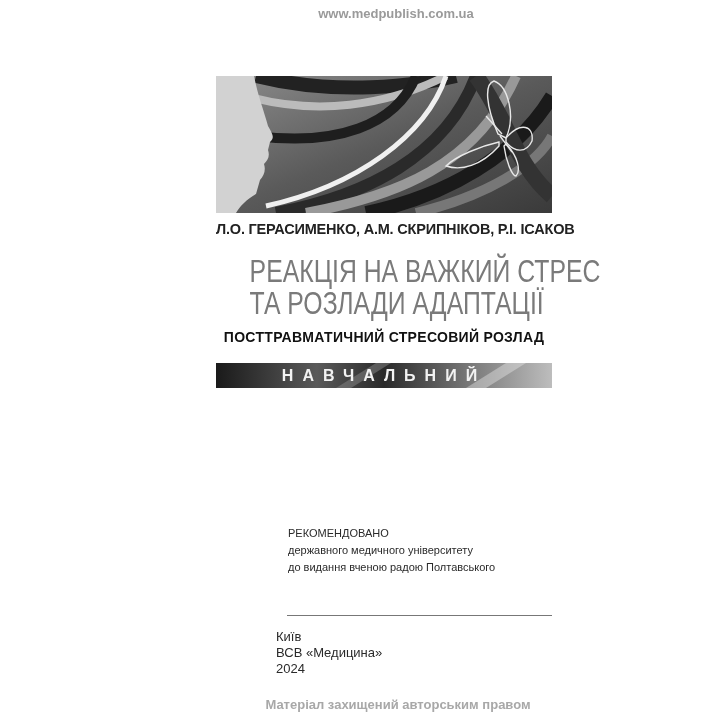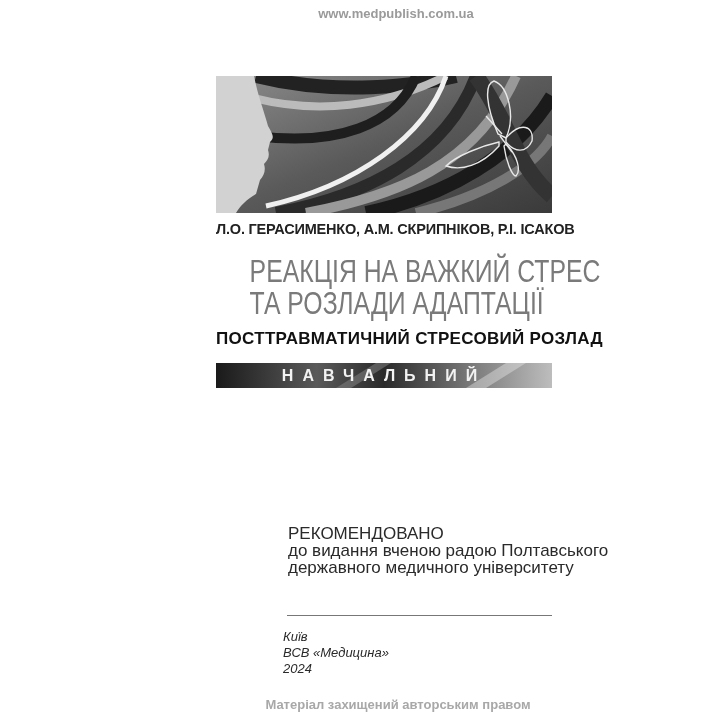--- a/index.html
+++ b/index.html
@@ -2,26 +2,26 @@
 <html><head>
 <meta charset="utf-8">
 <style>
   html, body { margin:0; padding:0; }
   body { width:720px; height:720px; background:#fff; position:relative; overflow:hidden; font-family:"Liberation Sans", sans-serif; color:#222; }
   .watermark-top { position:absolute; top:6px; left:0; width:720px; text-align:center; font-size:13px; font-weight:bold; color:#9a9a9a;padding-left:36px; }
   .watermark-bottom { position:absolute; top:697px; left:0; width:720px; text-align:center; font-size:13px; font-weight:bold; color:#a8a8a8;padding-left:38px; }
   .cover-image { position:absolute; left:216px; top:76px; width:336px; height:137px; overflow:hidden; background:#555; }
   .authors { position:absolute; top:221px; left:216px; width:336px; text-align:left; font-size:14.5px; font-weight:bold; color:#222; white-space:nowrap; letter-spacing:-0.2px; }
   .title { position:absolute; top:256px; left:216px; width:336px; text-align:center; font-size:31px; line-height:32px; color:#7a7a7a; transform:scaleX(0.8); transform-origin:center; white-space:nowrap; }
-  .subtitle { position:absolute; top:329px; left:216px; width:336px; text-align:center; font-size:17px; font-weight:bold; color:#111; white-space:nowrap; letter-spacing:0.3px; }
+  .subtitle { position:absolute; top:329px; left:216px; width:336px; text-align:center; font-size:14px; font-weight:bold; color:#111; white-space:nowrap; letter-spacing:0.3px; }
   .banner { position:absolute; left:216px; top:363px; width:336px; height:25px; overflow:hidden; }
   .banner-text { position:absolute; left:0; top:0; width:336px; height:25px; line-height:25px; text-align:center; font-size:16px; font-weight:bold; color:#f2f2f2; letter-spacing:9px; }
-  .recommend { position:absolute; left:288px; top:525px; font-size:17px; line-height:17px; color:#2a2a2a; }
+  .recommend { position:absolute; left:288px; top:525px; font-size:11px; line-height:17px; color:#2a2a2a; }
   .divider { position:absolute; left:287px; top:615px; width:265px; height:1px; background:#777; }
-  .imprint { position:absolute; left:283px; top:629px; font-size:13px; line-height:16px; color:#2a2a2a;font-style:italic; }
+  .imprint { position:absolute; left:276px; top:629px; font-size:13px; line-height:16px; color:#2a2a2a; }
 </style>
 </head>
 <body>
 
 <div class="watermark-top">www.medpublish.com.ua</div>
 
 <div class="cover-image">
   <svg width="336" height="137" viewBox="0 0 336 137">
     <defs>
       <linearGradient id="bg" x1="0" y1="0" x2="1" y2="1">
@@ -74,22 +74,22 @@
     </defs>
     <rect width="336" height="25" fill="url(#bb)"></rect>
     <path d="M120 25 L160 0 L175 0 L135 25 Z" fill="#888" opacity="0.5"></path>
     <path d="M250 25 L290 0 L310 0 L270 25 Z" fill="#eee" opacity="0.4"></path>
   </svg>
   <div class="banner-text">НАВЧАЛЬНИЙ ПОСІБНИК</div>
 </div>
 
 <div class="recommend">
   <div>РЕКОМЕНДОВАНО</div>
+  <div>державного медичного університету</div>
   <div>до видання вченою радою Полтавського</div>
-  <div>державного медичного університету</div>
 </div>
 
 <div class="divider"></div>
 
 <div class="imprint">
   <div>Київ</div>
   <div>ВСВ «Медицина»</div>
   <div>2024</div>
 </div>
 

